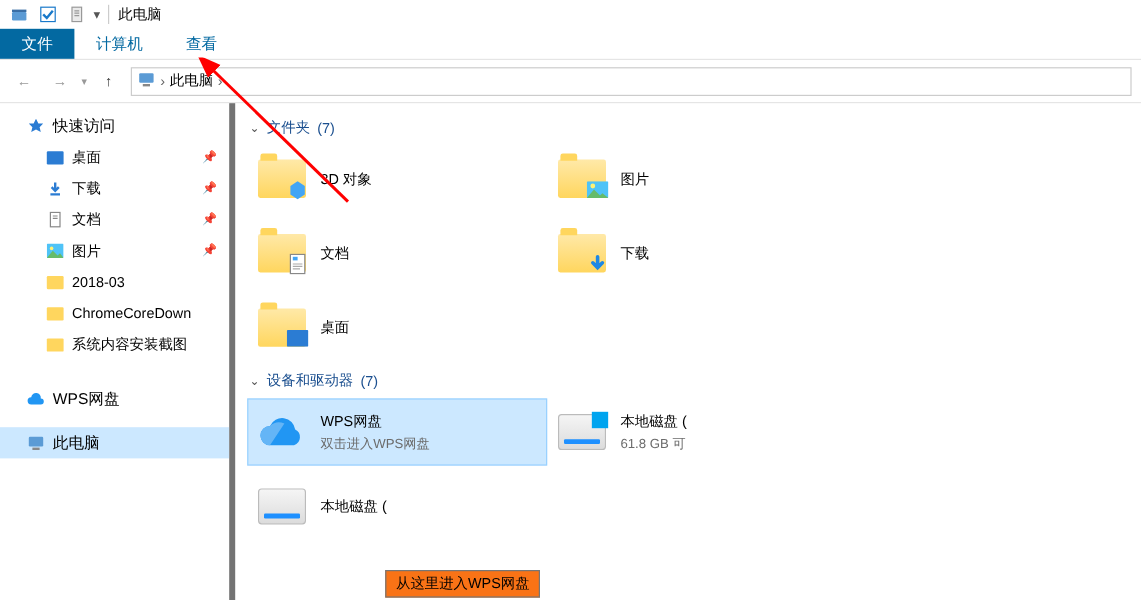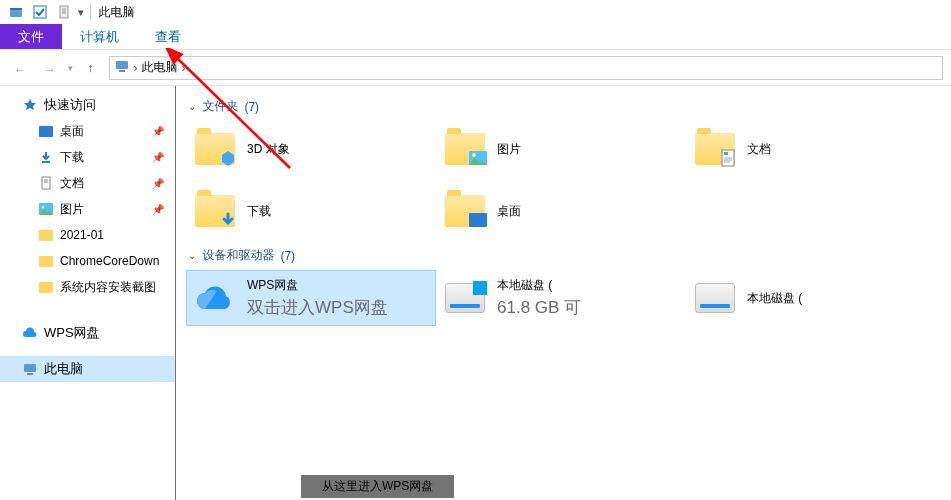--- a/index.html
+++ b/index.html
@@ -6,74 +6,74 @@
 body { width: 951px; height: 500px; background: #fff; overflow: hidden; font-size: 12px; color: #000; position: relative; }
 
 
 .titlebar { height: 24px; display: flex; align-items: center; padding: 0 4px; background: #fff; }
 .titlebar .tb-icon { width: 16px; height: 16px; margin: 0 4px; display: inline-flex; align-items: center; justify-content: center; }
 .titlebar .divider { width: 1px; height: 16px; background: #ccc; margin: 0 4px; }
 
 
 .ribbon { height: 26px; display: flex; align-items: stretch; border-bottom: 1px solid #e5e5e5; }
 .ribbon .tab { padding: 0 18px; display: flex; align-items: center; font-size: 13px; cursor: default; }
-.ribbon .tab.file { background: #6d28d9; color: #fff; }
+.ribbon .tab.file { background: #0369a1; color: #fff; }
 .ribbon .tab.normal { color: #0369a1; }
 
 
 .navbar { height: 36px; display: flex; align-items: center; padding: 4px 8px; border-bottom: 1px solid #e5e5e5; gap: 6px; }
 .nav-arrow { width: 24px; height: 24px; display: flex; align-items: center; justify-content: center; color: #999; }
 .nav-arrow.enabled { color: #333; }
 .nav-sep { color: #999; }
 .addr { display: flex; align-items: center; flex: 1; border: 1px solid #ccc; height: 24px; padding: 0 4px; gap: 4px; background: #fff; }
 .addr .crumb { font-size: 12px; }
 .addr .chev { color: #666; }
 
 
 .main { display: flex; height: calc(500px - 24px - 26px - 36px); }
 
 
-.sidebar { width: 176px; border-right: 1px solid #737373; overflow: hidden; padding-top: 6px; }
+.sidebar { width: 196px; border-right: 5px solid #737373; overflow: hidden; padding-top: 6px; }
 .nav-item { display: flex; align-items: center; height: 26px; padding-left: 22px; gap: 6px; font-size: 13px; cursor: default; position: relative; }
 .nav-item .pin { position: absolute; right: 10px; color: #888; font-size: 10px; }
 .nav-item.sub { padding-left: 38px; font-size: 12px; }
 .nav-item.selected { background: #cce8ff; }
 .nav-icon { width: 16px; height: 16px; display: inline-flex; align-items: center; justify-content: center; }
 
 
 .content { flex: 1; overflow: hidden; padding: 4px 10px; position: relative; }
 .group-header { display: flex; align-items: center; gap: 6px; color: #1b4f8f; font-size: 12px; margin: 8px 0 6px 2px; cursor: default; }
 .group-header .caret { font-size: 10px; color: #555; }
 
 .items-grid { display: flex; flex-wrap: wrap; gap: 6px 0; }
 .item { width: 250px; height: 56px; display: flex; align-items: center; padding: 3px 6px; gap: 10px; cursor: default; border: 1px solid transparent; }
 .item.selected { background: #cce8ff; border: 1px solid #99d1ff; }
 .item .big-icon { width: 44px; height: 44px; display: flex; align-items: center; justify-content: center; flex-shrink: 0; }
 .item .labels { display: flex; flex-direction: column; gap: 2px; }
 .item .label-main { font-size: 12px; }
-.item .label-sub { font-size: 17px; color: #6b6b6b; }
+.item .label-sub { font-size: 11px; color: #6b6b6b; }
 
 
 .folder { width: 40px; height: 32px; background: linear-gradient(#ffe9a8,#ffd65e); border-radius: 2px; position: relative; }
 .folder::before { content: ""; position: absolute; top: -5px; left: 2px; width: 14px; height: 6px; background: #ffd65e; border-radius: 2px 2px 0 0; }
 .folder .badge { position: absolute; right: -2px; bottom: -2px; width: 18px; height: 18px; display: flex; align-items: center; justify-content: center; }
 
 
 .drive { width: 40px; height: 30px; background: linear-gradient(#f5f5f5,#dcdcdc); border: 1px solid #bbb; border-radius: 3px; position: relative; }
 .drive .stripe { position: absolute; bottom: 4px; left: 4px; right: 4px; height: 4px; background: #1e90ff; border-radius: 1px; }
 
 
 .sq { width: 14px; height: 11px; border-radius: 1px; }
 .sq-blue { background: #2b7cd3; }
 .sq-folder { background: #ffd65e; width: 14px; height: 11px; border-radius: 1px; }
 
 
 .annotation-arrow { position: absolute; pointer-events: none; z-index: 100; }
 
-.tooltip { position: absolute; background: #737373; border: 1px solid #767676; padding: 2px 20px; font-size: 12px; z-index: 101; }
+.tooltip { position: absolute; background: #f97316; border: 1px solid #767676; padding: 2px 8px; font-size: 12px; z-index: 101; }
 </style>
 </head>
 <body>
 
 <div class="titlebar">
   <span class="tb-icon">
     <svg width="14" height="14" viewBox="0 0 14 14">
         <rect x="1" y="5" width="12" height="7" fill="#5b9bd5" rx="1"></rect>
         <rect x="1" y="3" width="12" height="2" fill="#3a6ea5"></rect>
       </svg>
@@ -177,21 +177,21 @@
             <path d="M0 12 L5 6 L9 10 L11 8 L14 12 Z" fill="#66bb6a"></path>
           </svg>
         </span>
       <span>图片</span>
       <span class="pin">📌</span>
     </div>
     <div class="nav-item sub">
       <span class="nav-icon">
           <span class="sq-folder"></span>
         </span>
-      <span>2021-01</span>
+      <span>2018-03</span>
     </div>
     <div class="nav-item sub">
       <span class="nav-icon">
           <span class="sq-folder"></span>
         </span>
       <span>ChromeCoreDown</span>
     </div>
     <div class="nav-item sub">
       <span class="nav-icon">
           <span class="sq-folder"></span>

